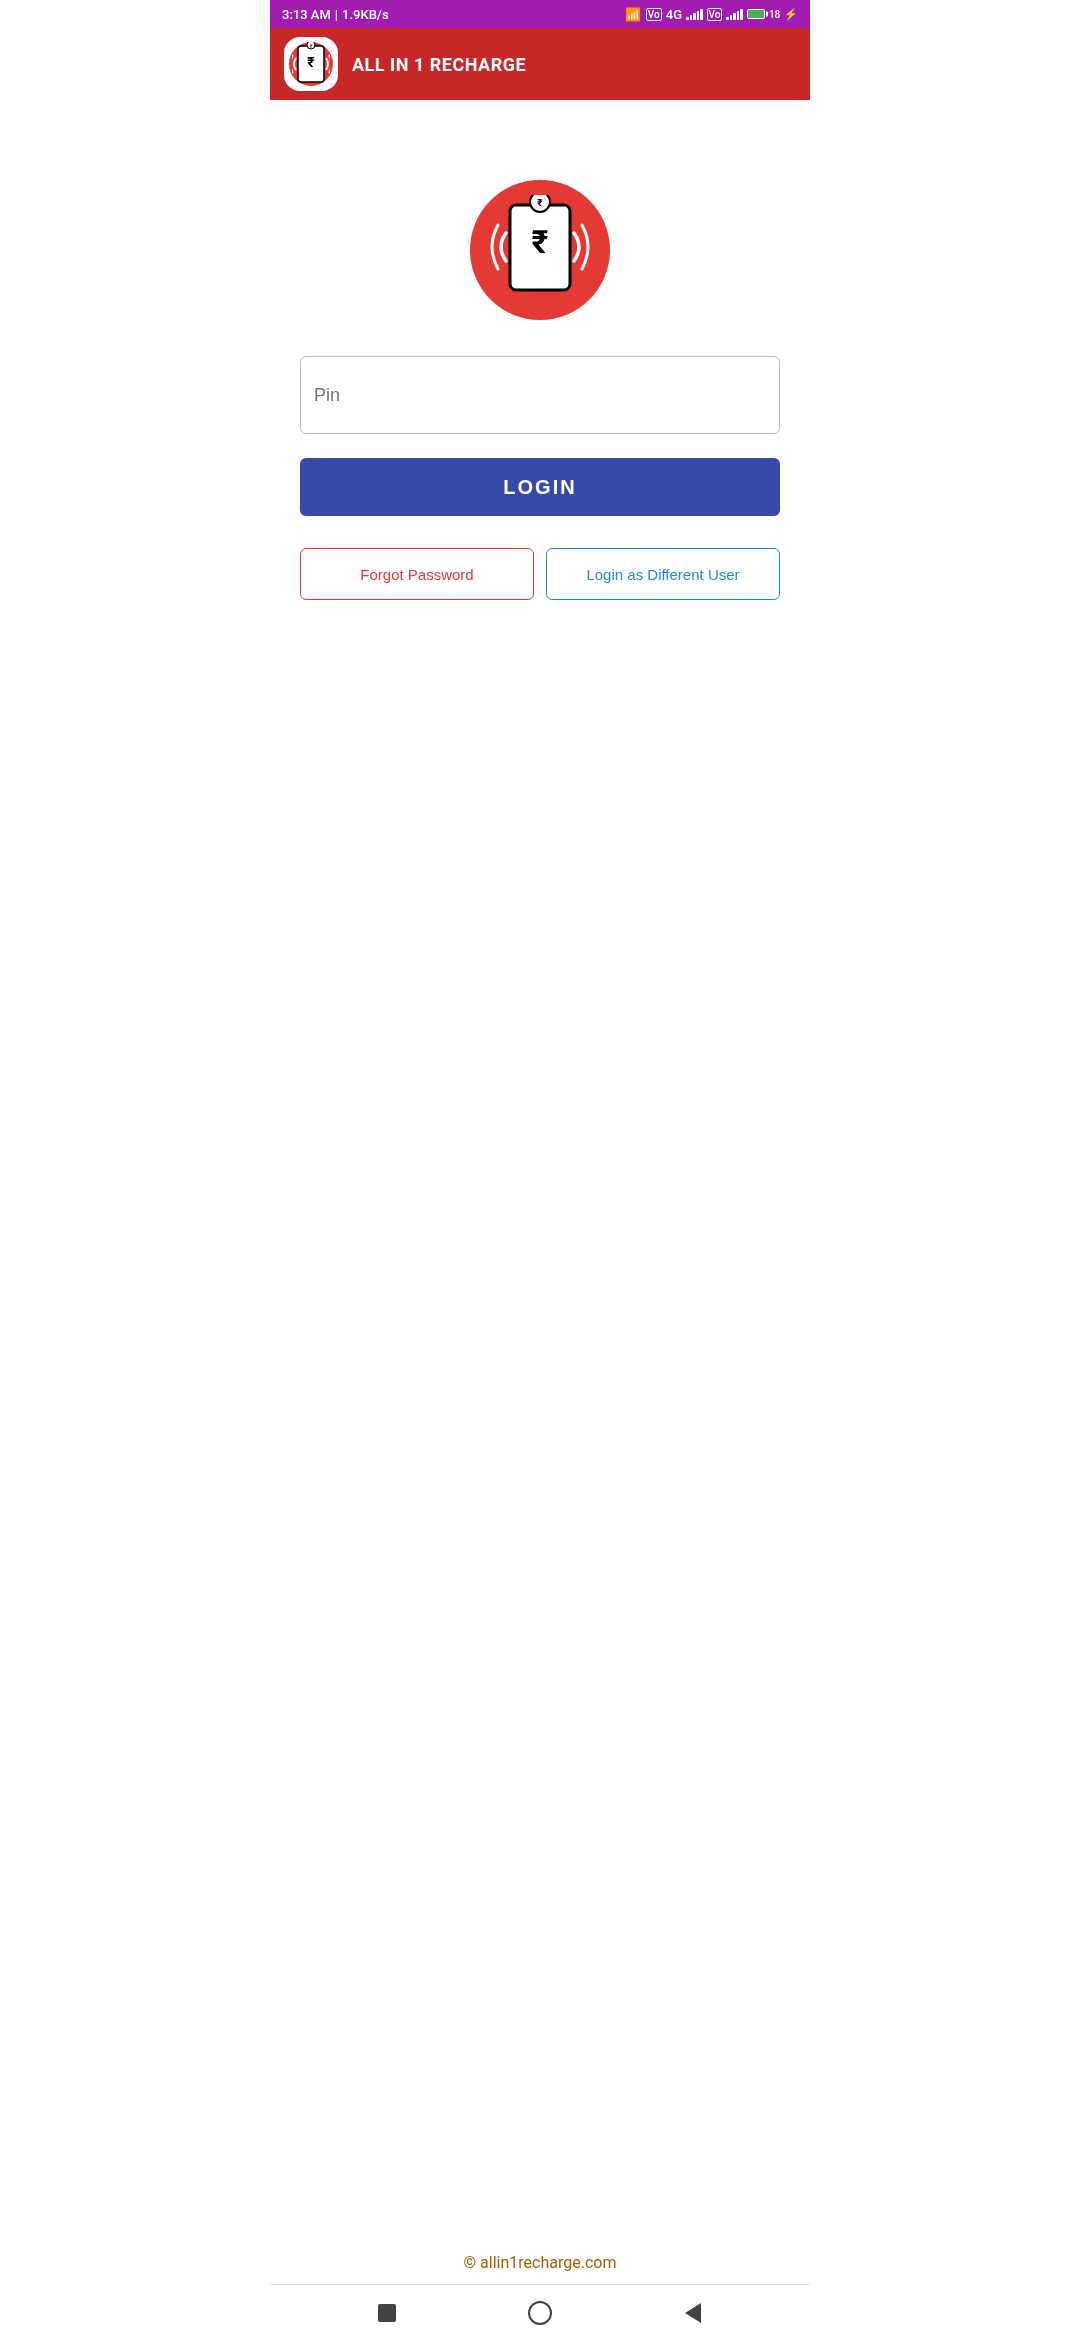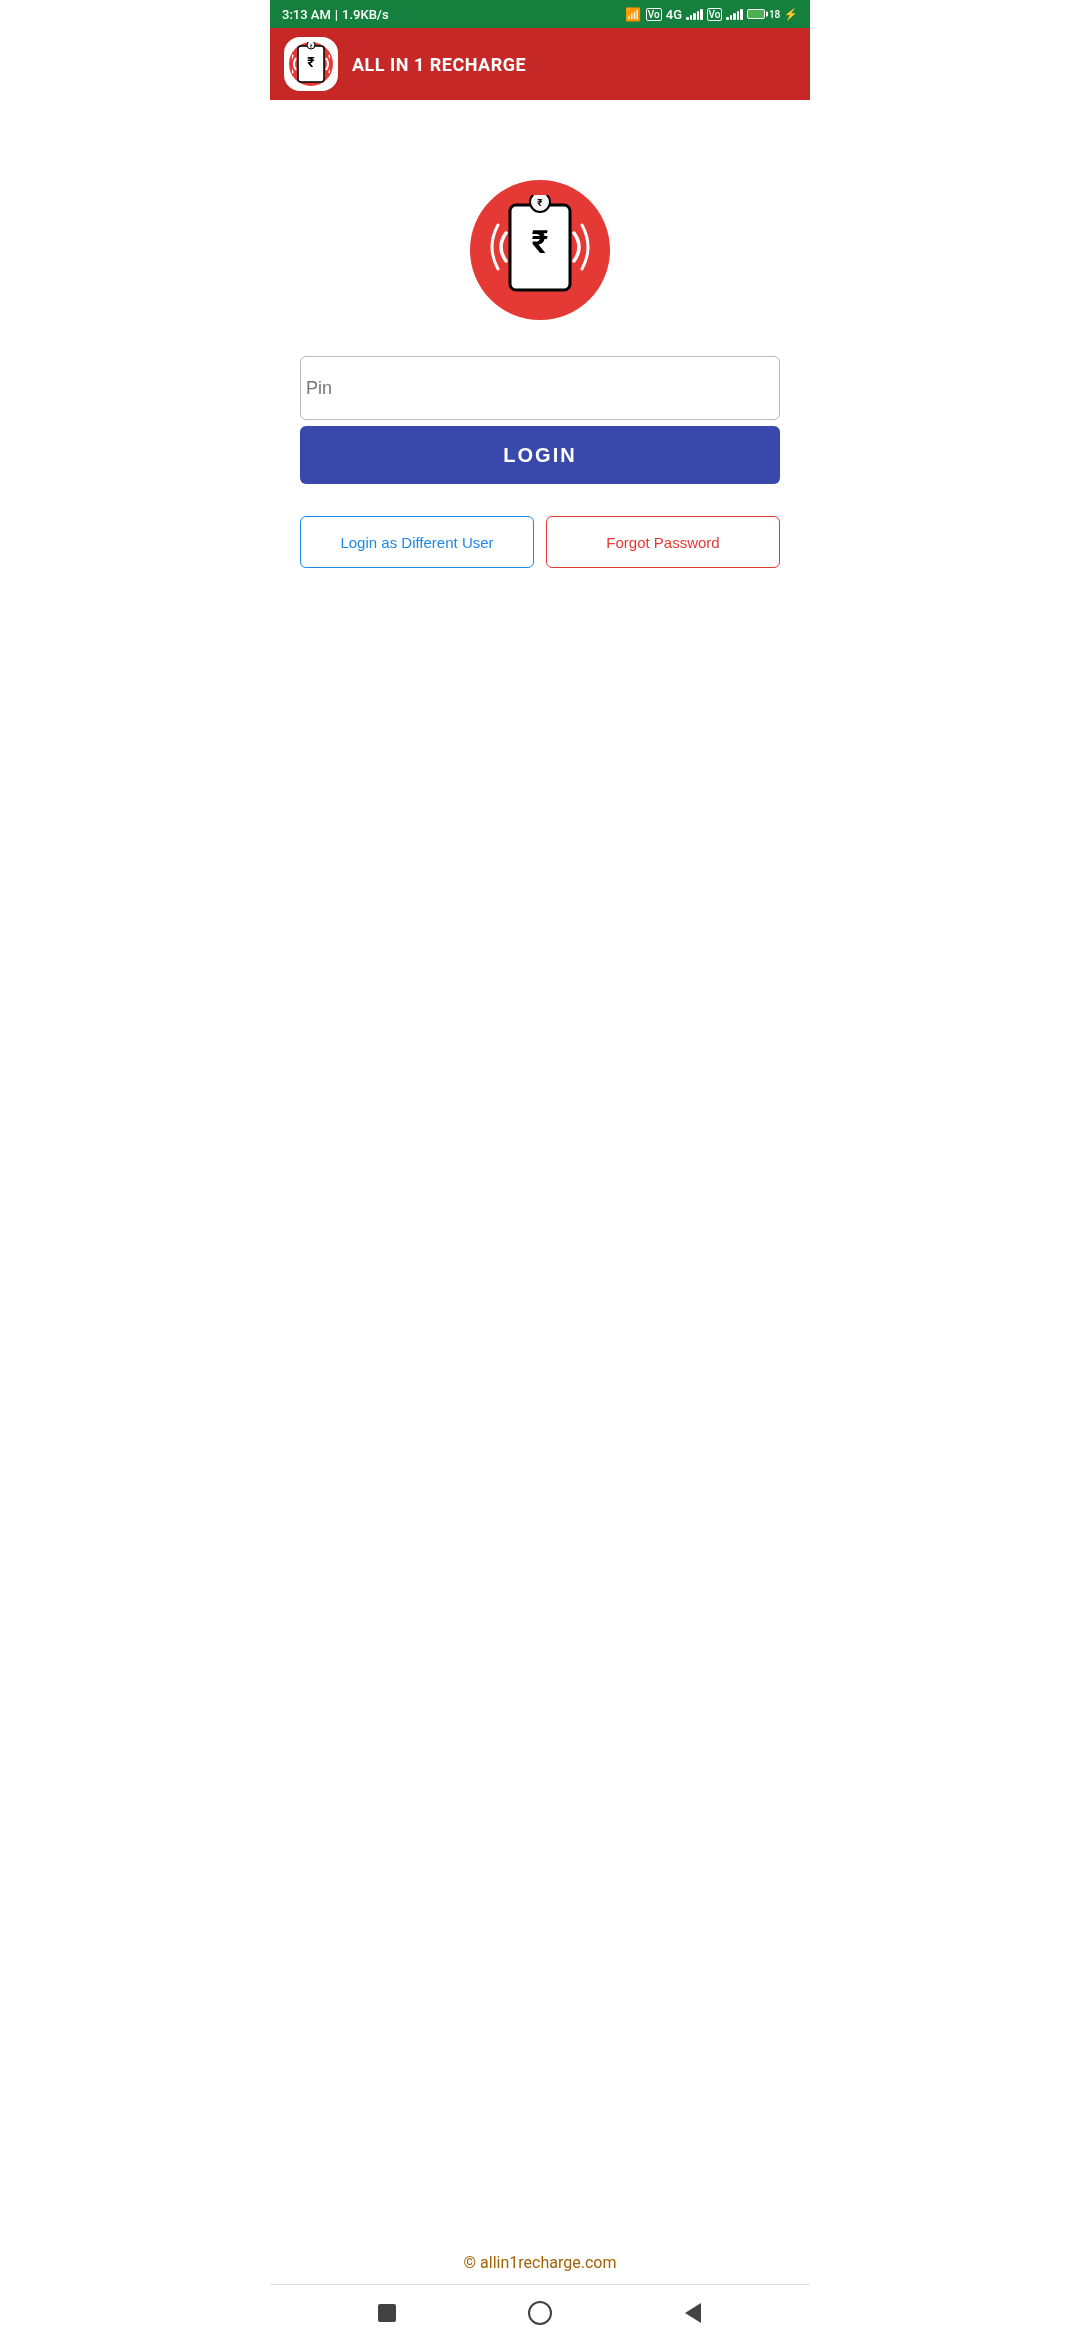--- a/index.html
+++ b/index.html
@@ -17,21 +17,21 @@
       margin: 0 auto;
       min-height: 100vh;
       display: flex;
       flex-direction: column;
       position: relative;
       overflow-x: hidden;
     }
 
     
     .status-bar {
-      background: #15803d;
+      background: #a21caf;
       color: #ffffff;
       font-size: 13px;
       font-weight: 500;
       padding: 6px 12px;
       display: flex;
       justify-content: space-between;
       align-items: center;
       height: 28px;
     }
 
@@ -145,29 +145,29 @@
     }
 
     
     .form-section {
       width: 100%;
       max-width: 480px;
     }
 
     .pin-input {
       width: 100%;
-      height: 64px;
+      height: 78px;
       border: 1.5px solid #bdbdbd;
       border-radius: 6px;
-      padding: 0 5px;
+      padding: 0 13px;
       font-size: 18px;
       color: #757575;
       outline: none;
       background: #fff;
-      margin-bottom: 6px;
+      margin-bottom: 24px;
     }
 
     .login-button {
       width: 100%;
       height: 58px;
       background: #3949ab;
       color: #ffffff;
       border: none;
       border-radius: 6px;
       font-size: 20px;
@@ -358,26 +358,26 @@
 
   <div class="form-section">
 
     <input class="pin-input" type="password" placeholder="Pin" style="">
 
     <button class="login-button">
       <span>LOGIN</span>
     </button>
 
     <div class="secondary-buttons">
+      <button class="secondary-btn forgot-pwd-btn">
+        <span>Forgot Password</span>
+      </button>
       <button class="secondary-btn login-diff-btn">
         <span>Login as Different User</span>
       </button>
-      <button class="secondary-btn forgot-pwd-btn">
-        <span>Forgot Password</span>
-      </button>
     </div>
 
   </div>
 
   <div class="footer">
     <span>© allin1recharge.com</span>
   </div>
 
 </div>
 

